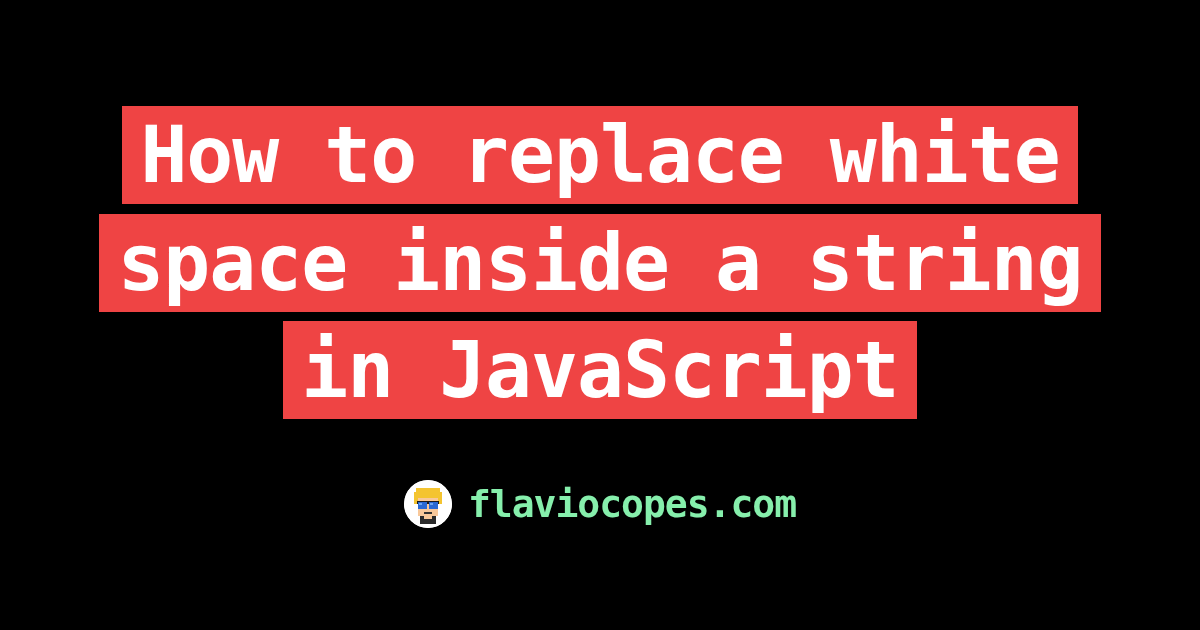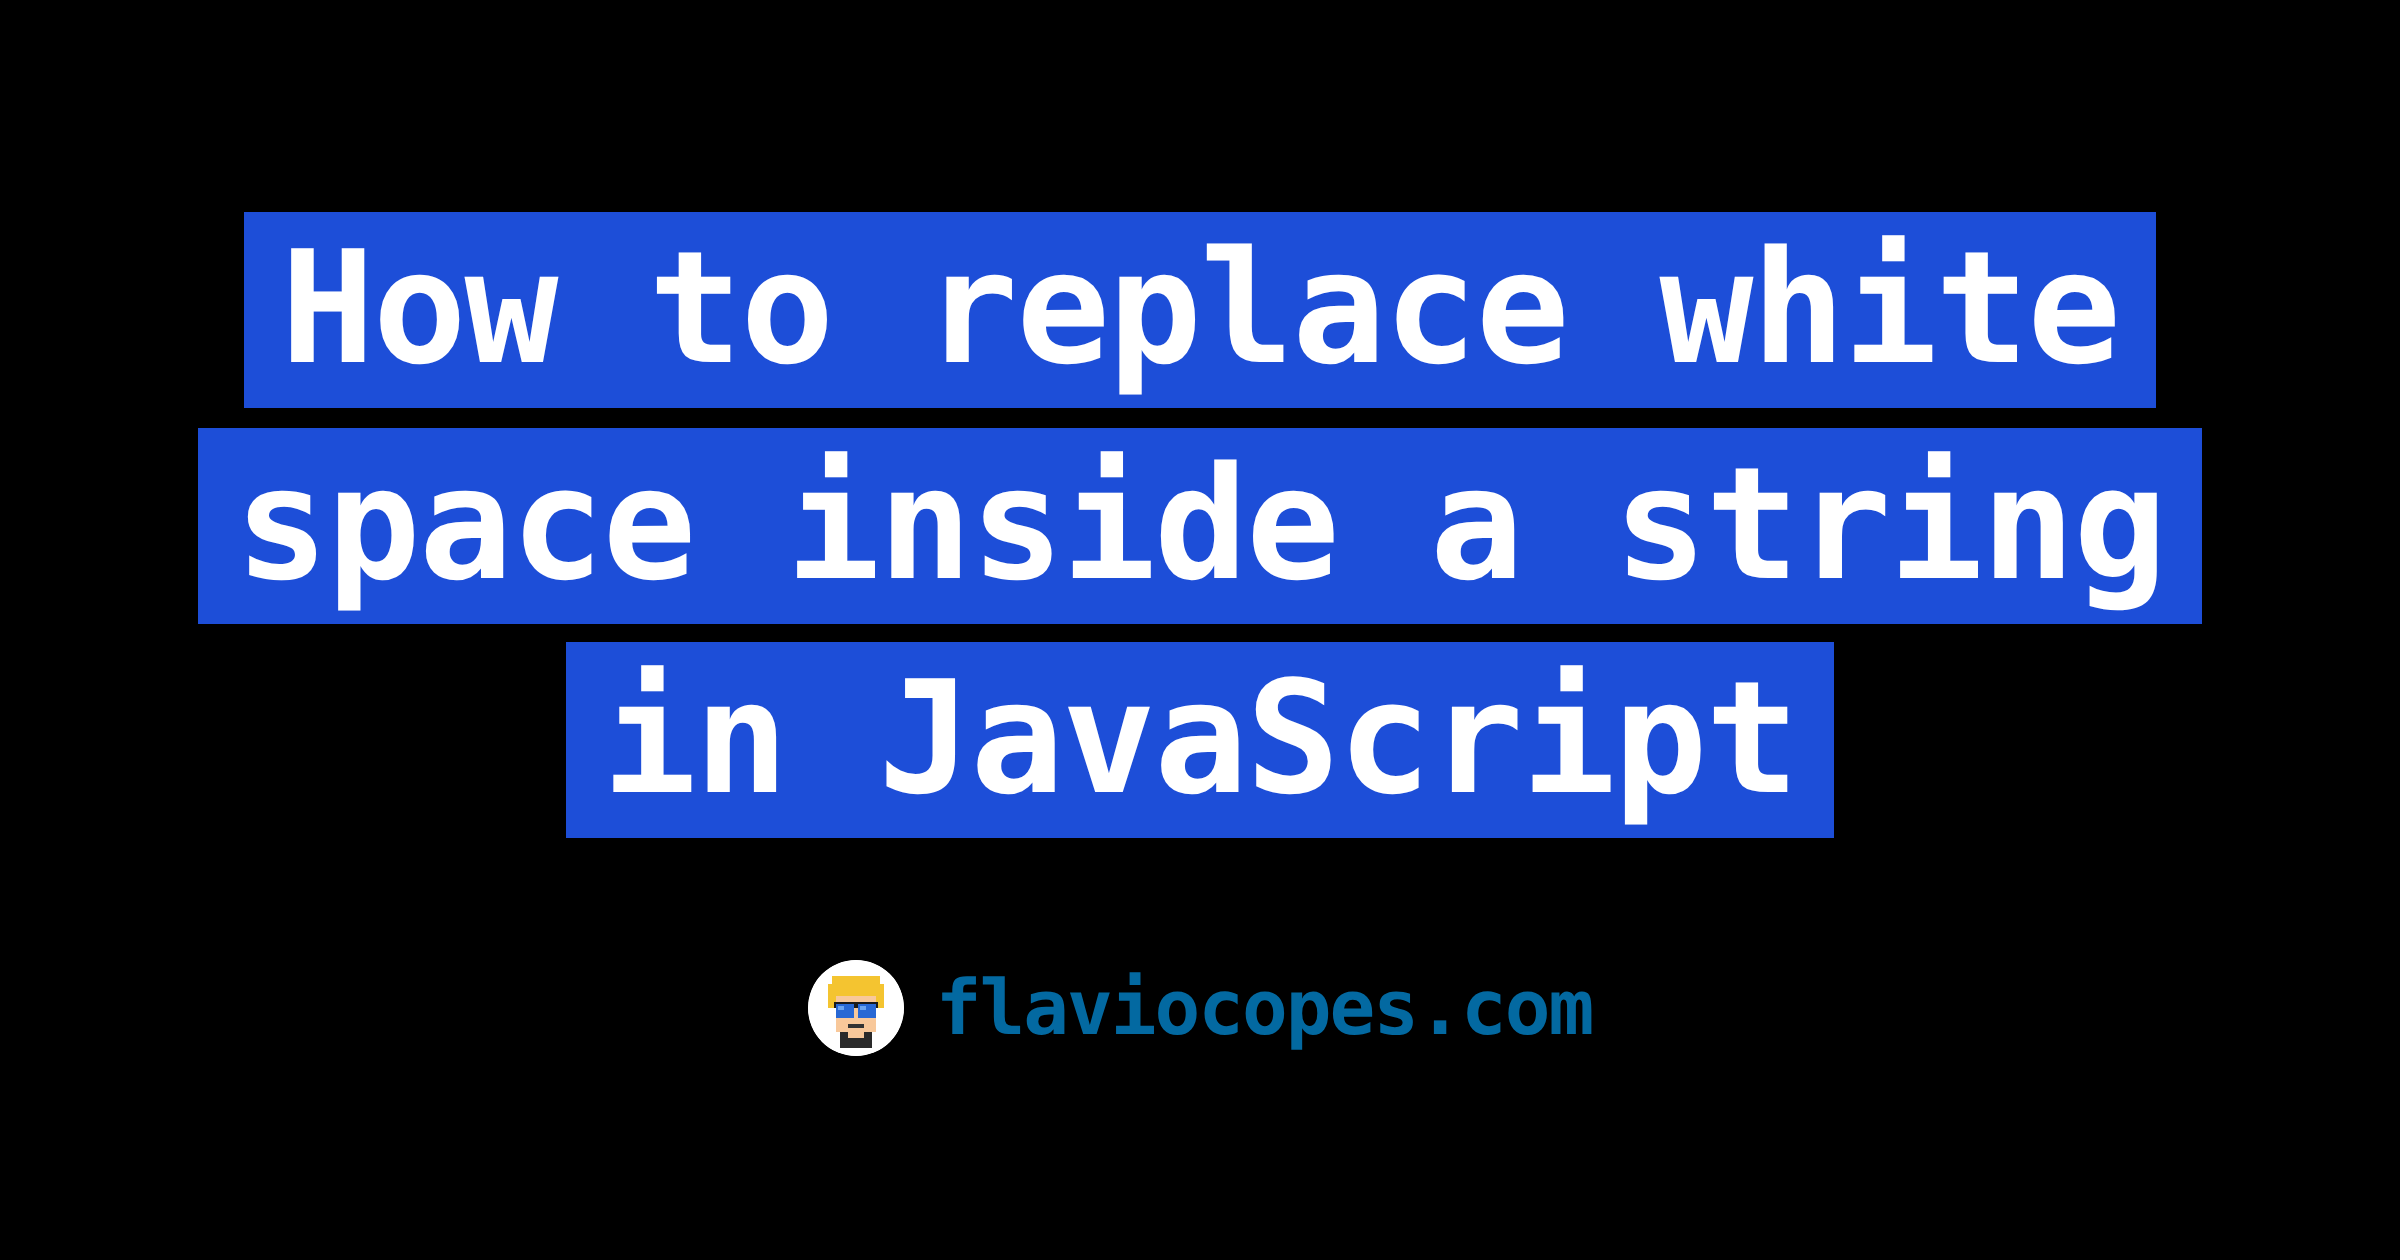--- a/index.html
+++ b/index.html
@@ -21,21 +21,21 @@
     .title-container {
       text-align: center;
       max-width: 1060px;
       margin-bottom: 55px;
     }
     .title {
       display: inline;
       font-size: 78px;
       font-weight: 700;
       color: #ffffff;
-      background: #1d4ed8;
+      background: #ef4444;
       line-height: 1.38;
       padding: 4px 18px;
       box-decoration-break: clone;
       -webkit-box-decoration-break: clone;
       letter-spacing: -1px;
     }
     .footer {
       display: flex;
       align-items: center;
       gap: 16px;
@@ -52,21 +52,21 @@
       position: relative;
     }
     .avatar-inner {
       width: 100%;
       height: 100%;
       position: relative;
     }
     .site-name {
       font-size: 38px;
       font-weight: 600;
-      color: #0369a1;
+      color: #86efac;
       letter-spacing: -1px;
     }
   </style>
 </head>
 <body>
 
 <div class="title-container">
   <span class="title">How to replace white space inside a string in JavaScript</span>
 </div>
 

